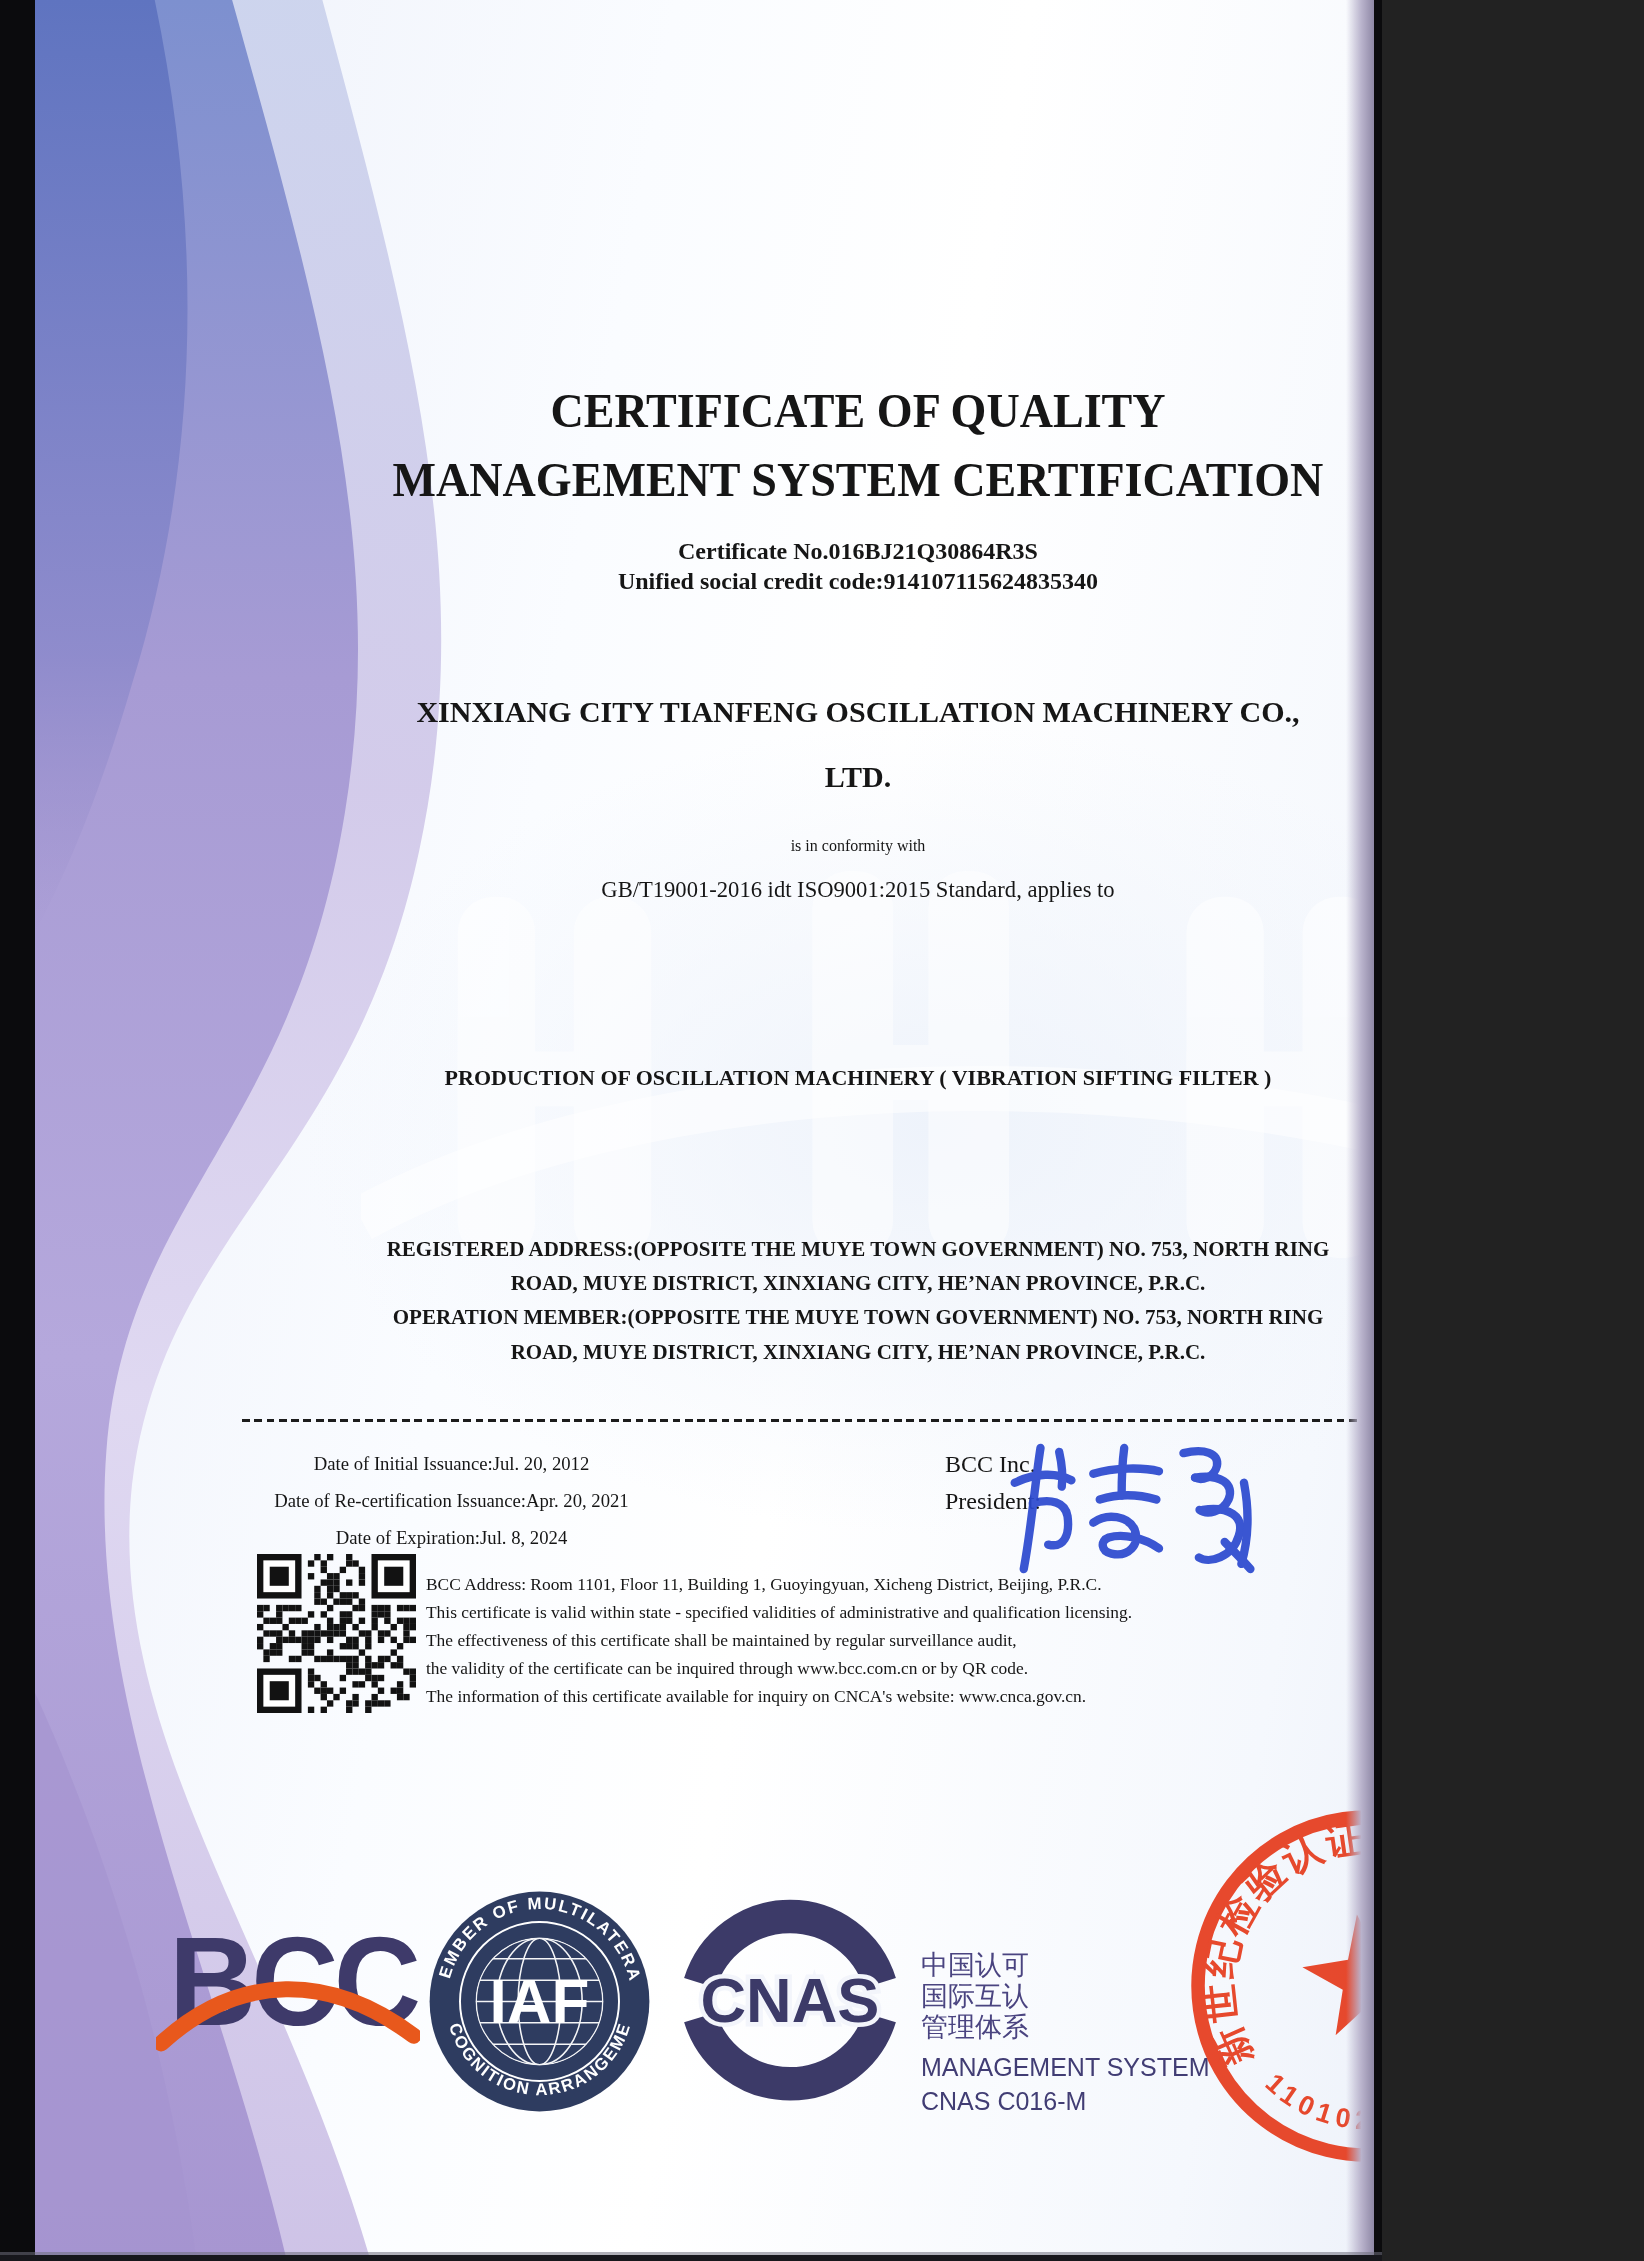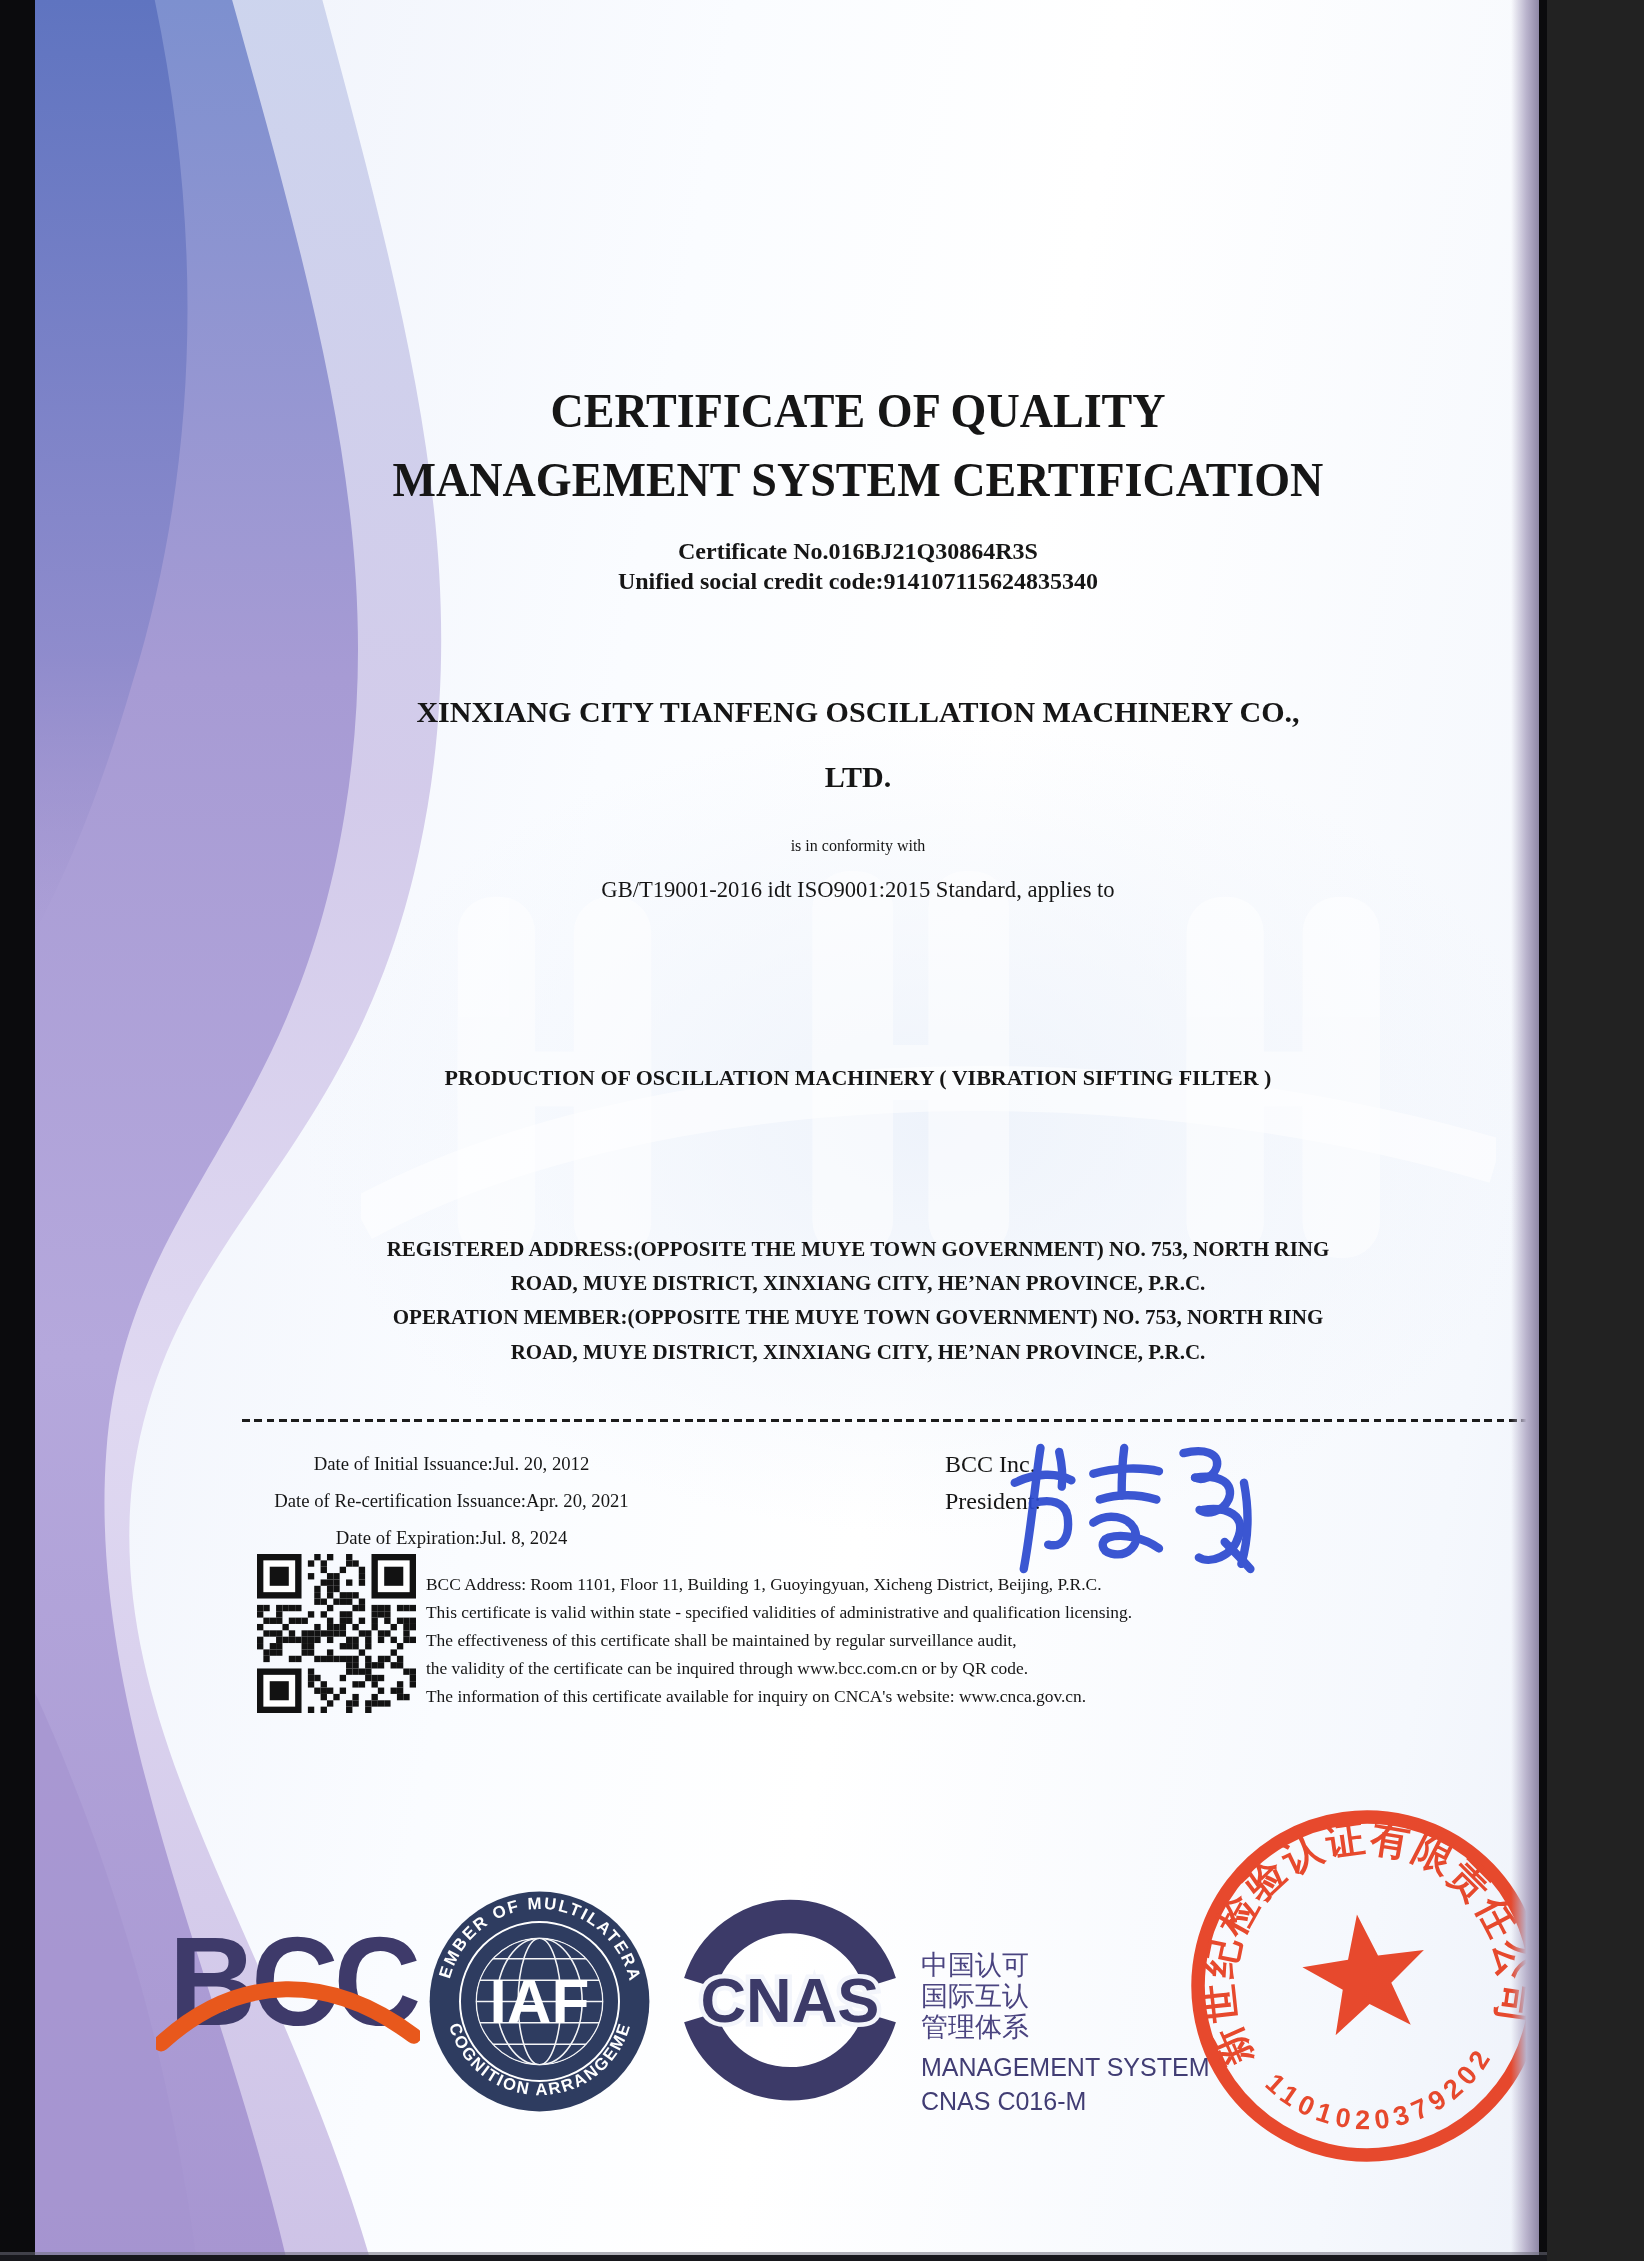--- a/index.html
+++ b/index.html
@@ -1,16 +1,16 @@
 <!DOCTYPE html>
 <html style="font-size:10.3px"><head>
 <meta charset="utf-8">
 <style>
   html,body{margin:0;padding:0;background:#222;}
-  .page{position:relative;width:1547px;height:2261px;overflow:hidden;
+  .page{position:relative;width:1382px;height:2261px;overflow:hidden;
         background:
           radial-gradient(ellipse 903px 580px at 935px 1129px, #eef3fb 0%, rgba(238,243,251,0) 70%),
           linear-gradient(100deg,#e9edf8 0%,#f2f5fc 16%,#fafcff 38%,#ffffff 58%,#f5f8fd 88%,#eef2fa 100%);
         font-family:"Liberation Serif",serif;color:#161616;}
   .abs{position:absolute;}
   .ctr{position:absolute;left:71px;width:1574px;text-align:center;white-space:nowrap;}
 
   
   .edge-left{position:absolute;left:0;top:0;width:35px;height:2261px;background:#0b0b0d;}
   .edge-right-band{position:absolute;right:7.7px;top:0;width:28px;height:2261px;

